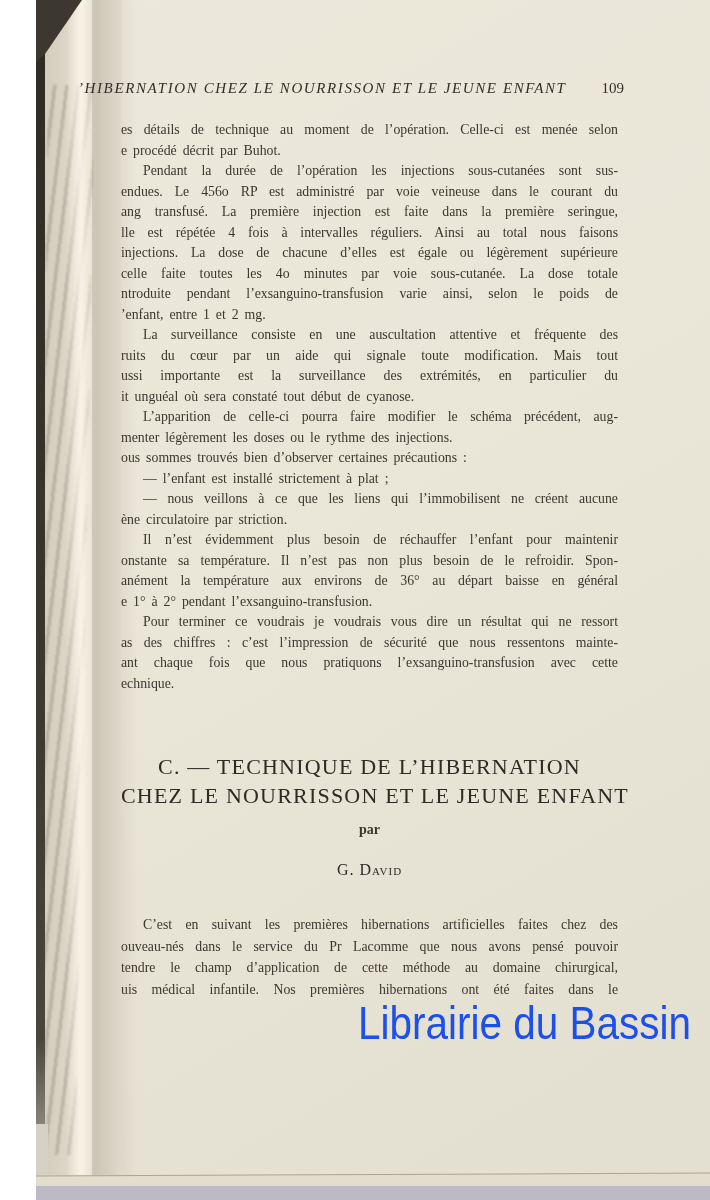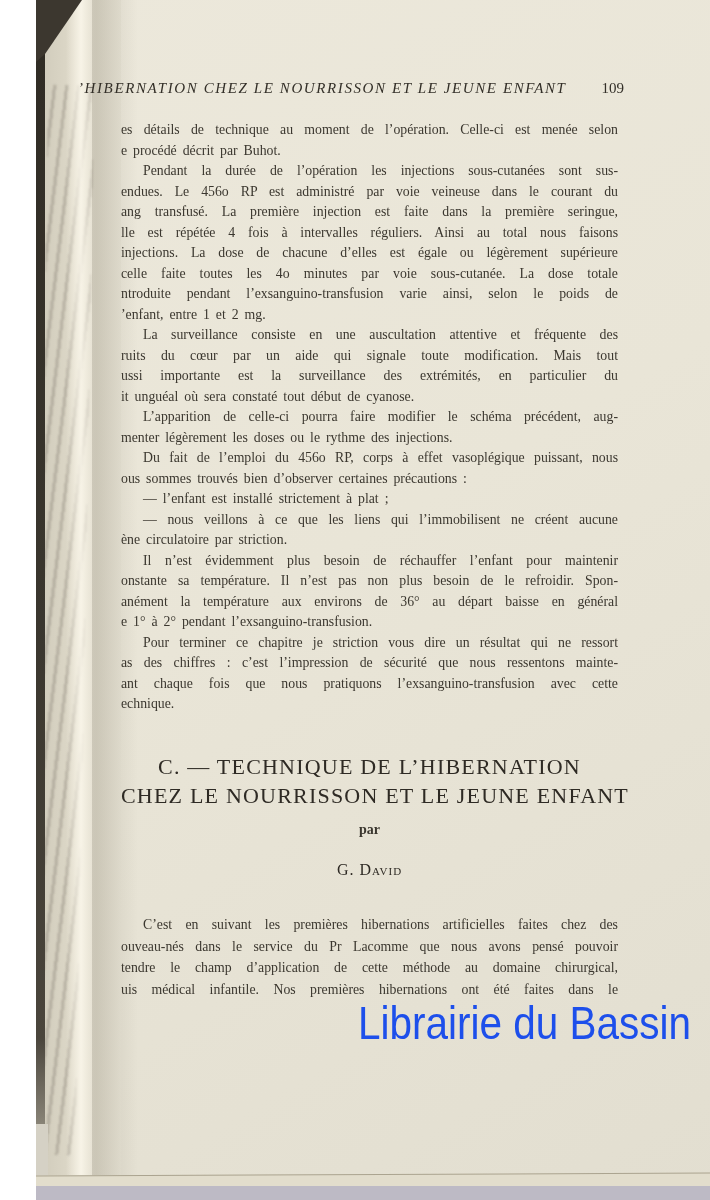--- a/index.html
+++ b/index.html
@@ -79,30 +79,29 @@
         <div class="bline just">injections. La dose de chacune d’elles est égale ou légèrement supérieure</div>
         <div class="bline just">celle faite toutes les 4o minutes par voie sous-cutanée. La dose totale</div>
         <div class="bline just">ntroduite pendant l’exsanguino-transfusion varie ainsi, selon le poids de</div>
         <div class="bline">’enfant, entre 1 et 2 mg.</div>
         <div class="bline indent just">La surveillance consiste en une auscultation attentive et fréquente des</div>
         <div class="bline just">ruits du cœur par un aide qui signale toute modification. Mais tout</div>
         <div class="bline just">ussi importante est la surveillance des extrémités, en particulier du</div>
         <div class="bline">it unguéal où sera constaté tout début de cyanose.</div>
         <div class="bline indent just">L’apparition de celle-ci pourra faire modifier le schéma précédent, aug-</div>
         <div class="bline">menter légèrement les doses ou le rythme des injections.</div>
-        <div class="bline indent just">Du fait de l’emploi du 456o RP, corps à effet vasoplégique puissant, nous</div>
         <div class="bline">ous sommes trouvés bien d’observer certaines précautions :</div>
         <div class="bline indent">— l’enfant est installé strictement à plat ;</div>
         <div class="bline indent just">— nous veillons à ce que les liens qui l’immobilisent ne créent aucune</div>
         <div class="bline">ène circulatoire par striction.</div>
         <div class="bline indent just">Il n’est évidemment plus besoin de réchauffer l’enfant pour maintenir</div>
         <div class="bline just">onstante sa température. Il n’est pas non plus besoin de le refroidir. Spon-</div>
         <div class="bline just">anément la température aux environs de 36° au départ baisse en général</div>
         <div class="bline">e 1° à 2° pendant l’exsanguino-transfusion.</div>
-        <div class="bline indent just">Pour terminer ce chapitre je striction vous dire un résultat qui ne ressort</div>
+        <div class="bline indent just">Pour terminer ce voudrais je voudrais vous dire un résultat qui ne ressort</div>
         <div class="bline just">as des chiffres : c’est l’impression de sécurité que nous ressentons mainte-</div>
         <div class="bline just">ant chaque fois que nous pratiquons l’exsanguino-transfusion avec cette</div>
         <div class="bline">echnique.</div>
       </div>
 
     <div class="heading">
       <div>C. — TECHNIQUE DE L’HIBERNATION</div>
       <div>CHEZ LE NOURRISSON ET LE JEUNE ENFANT</div>
     </div>
 

